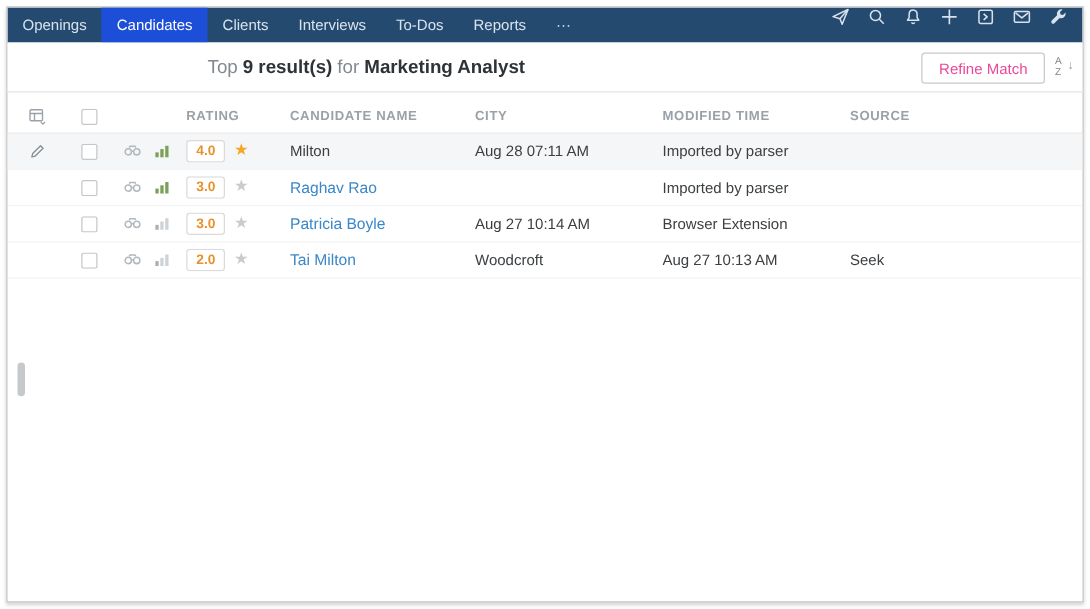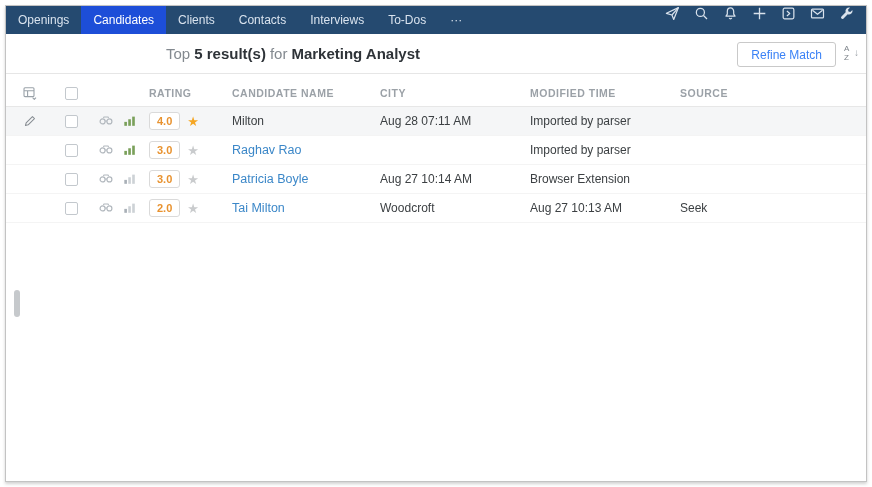--- a/index.html
+++ b/index.html
@@ -27,21 +27,21 @@
     height: 40px; border-bottom: 1px solid #e6e6e6; position: relative; background: #fff;
   }
   .sub-title {
     position: absolute; left: 160px; top: 11px; font-size: 15px; color: #83898f;
   }
   .sub-title span { margin-right: 4px; }
   .sub-title .strong { color: #2e3338; font-weight: 700; }
   .refine-btn {
     position: absolute; right: 30px; top: 8px; height: 25px; padding: 0 13px;
     background: #fff; border: 1px solid #c9c9c9; border-radius: 3px;
-    font-size: 12px; color: #3b82f6; font-family: "Liberation Sans", sans-serif; cursor: pointer;
+    font-size: 12px; color: #ec4899; font-family: "Liberation Sans", sans-serif; cursor: pointer;
   }
   .sort-az {
     position: absolute; right: 6px; top: 10px; width: 18px; height: 22px;
     display: flex; flex-direction: column; align-items: flex-start; cursor: pointer;
     color: #7d838a; font-size: 8px; line-height: 9px; padding-left: 2px;
   }
   .sort-az::after {
     content: "↓"; position: absolute; right: 1px; top: 4px; font-size: 10px; color: #9aa0a6;
   }
   
@@ -51,21 +51,21 @@
     grid-template-columns: 48px 34px 58px 86px 148px 150px 150px 1fr;
     align-items: center; height: 29px;
   }
   .grid-row.head { height: 27px; border-bottom: 1px solid #e7e7e7; }
   .grid-row.body-row { border-bottom: 1px solid #f4f4f4; }
   .grid-row.hovered { background: #f5f6f7; }
   .cell { font-size: 12px; color: #3c4043; overflow: hidden; white-space: nowrap; }
   .c-edit { display: flex; justify-content: center; }
   .c-check { display: flex; justify-content: center; }
   .c-icons { display: flex; align-items: center; gap: 9px; padding-left: 10px; }
-  .c-rating { display: flex; align-items: center; padding-left: 3px; }
+  .c-rating { display: flex; align-items: flex-start; padding-left: 3px; }
   .th {
     font-size: 10.5px; color: #9ba1a7; letter-spacing: 0.5px; font-weight: 700;
     cursor: pointer; padding-left: 3px;
   }
   .th.noindent { padding-left: 0; }
   .checkbox {
     width: 13px; height: 13px; border: 1px solid #c3c8cd; border-radius: 2px;
     background: #fff; display: inline-block; cursor: pointer;
   }
   .badge {
@@ -88,23 +88,23 @@
 </style>
 </head>
 <body>
 
 <div class="page">
 
   <nav class="topnav">
     <div class="nav-item">Openings</div>
     <div class="nav-item active">Candidates</div>
     <div class="nav-item">Clients</div>
-    <div class="nav-item">Contacts</div>
     <div class="nav-item">Interviews</div>
     <div class="nav-item">To-Dos</div>
+    <div class="nav-item">Reports</div>
     <div class="nav-item">···</div>
 
     <div class="nav-icons">
       <svg width="15" height="15" viewBox="0 0 16 16" fill="none" stroke="#d9e2ec" stroke-width="1.3" stroke-linejoin="round">
           <path d="M1.5 7.8 14.3 1.7 9.3 14.3 7.4 9.6z"></path>
           <path d="M7.4 9.6 14.3 1.7"></path>
         </svg>
       <svg width="15" height="15" viewBox="0 0 16 16" fill="none" stroke="#d9e2ec" stroke-width="1.3">
           <circle cx="6.8" cy="6.8" r="4.3"></circle>
           <path d="m10.1 10.1 3.8 3.8"></path>
@@ -125,21 +125,21 @@
           <path d="m2.6 4.6 5.4 4.3 5.4-4.3"></path>
         </svg>
       <svg width="15" height="15" viewBox="0 0 16 16">
           <path fill="#d9e2ec" d="M14.3 4.2a3.9 3.9 0 0 1-5 4.7l-4.7 4.7a1.6 1.6 0 0 1-2.2-2.2l4.7-4.7a3.9 3.9 0 0 1 4.7-5L9.6 3.9l.5 2 2 .5 2.2-2.2z"></path>
         </svg>
     </div>
   </nav>
 
   <div class="subheader">
     <div class="sub-title">
-      <span>Top</span><span class="strong">5 result(s)</span><span>for</span><span class="strong">Marketing Analyst</span>
+      <span>Top</span><span class="strong">9 result(s)</span><span>for</span><span class="strong">Marketing Analyst</span>
     </div>
     <button class="refine-btn">Refine Match</button>
     <div class="sort-az">
       <span>A</span>
       <span>Z</span>
     </div>
   </div>
 
   <div class="tablewrap">
 

